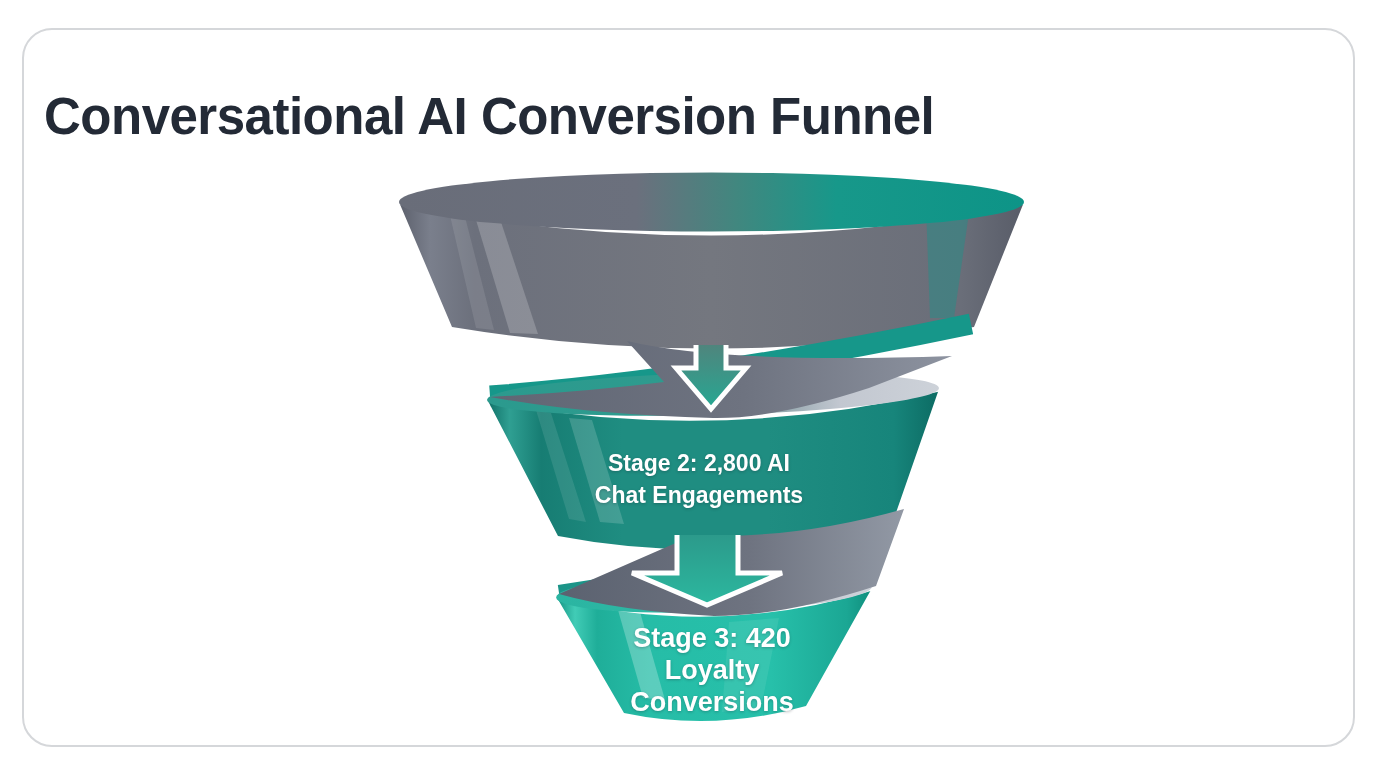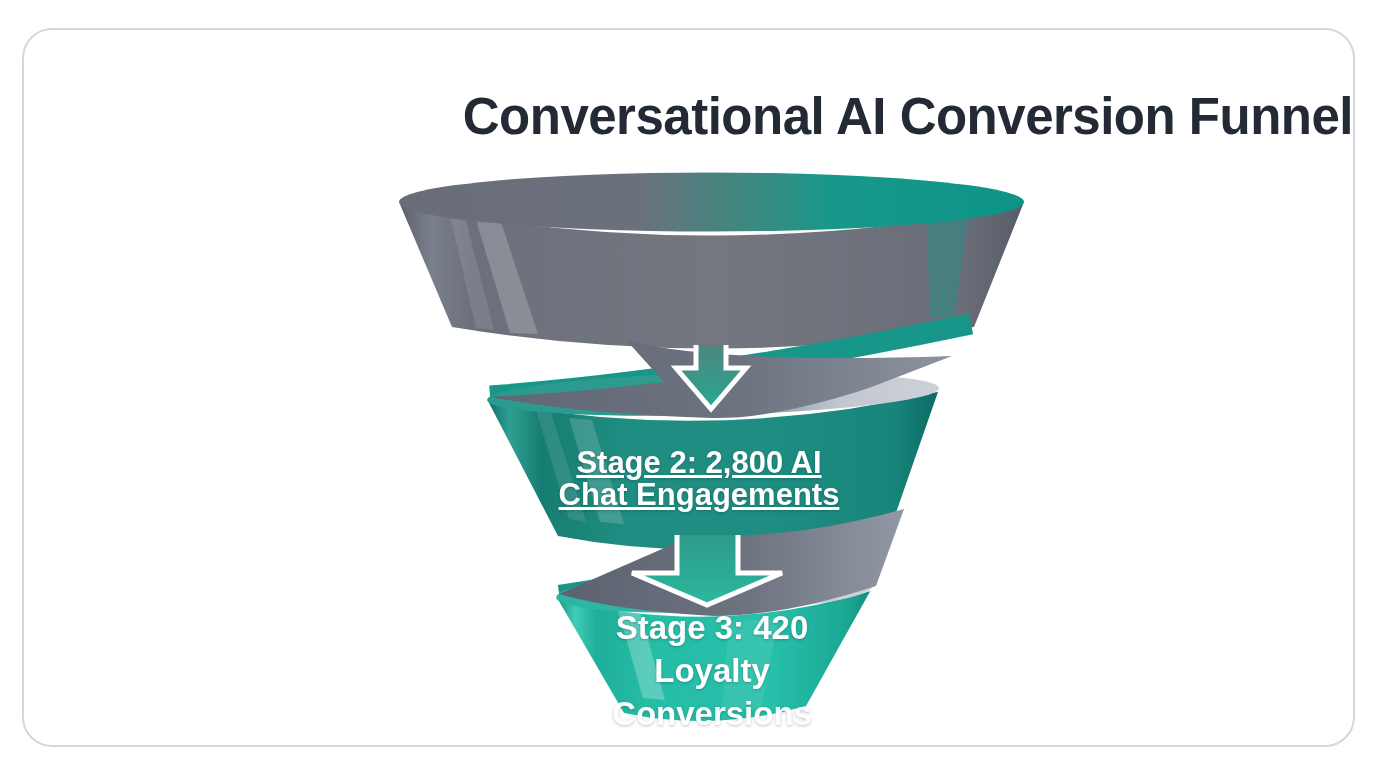--- a/index.html
+++ b/index.html
@@ -5,32 +5,32 @@
   html,body{margin:0;padding:0;background:#ffffff;}
   #app{
     position:relative;width:1376px;height:768px;background:#ffffff;
     font-family:"Liberation Sans","DejaVu Sans",sans-serif;overflow:hidden;
   }
   .card{
     position:absolute;left:22px;top:28px;width:1333px;height:719px;
     background:#ffffff;border:2px solid #d5d7da;border-radius:30px;box-sizing:border-box;
   }
   .page-title{
-    position:absolute;left:0;right:0;top:60px;text-align:right;
-    font-size:51px;line-height:54px;font-weight:700;letter-spacing:-0.5px;color:#232a36;
+    position:absolute;left:0;right:0;top:60px;text-align:left;
+    font-size:51px;line-height:54px;font-weight:700;letter-spacing:-0.5px;color:#232a36;padding-left:20px;
   }
   .funnel-svg{position:absolute;left:0;top:0;width:1376px;height:768px;}
   .stage-label{
     position:absolute;transform:translate(-50%,-50%);
     color:#ffffff;font-weight:700;text-align:center;white-space:pre-line;
     text-shadow:0 1px 3px rgba(20,30,40,.28);
   }
   #label-1{left:687px;top:249px;font-size:28px;line-height:32px;width:620px;}
-  #label-2{left:675px;top:449px;font-size:31px;line-height:32px;width:440px;text-decoration:underline;}
-  #label-3{left:688px;top:640px;font-size:33px;line-height:43px;width:320px;}
+  #label-2{left:675px;top:449px;font-size:23px;line-height:32px;width:440px;}
+  #label-3{left:688px;top:640px;font-size:27px;line-height:32px;width:320px;}
 </style>
 </head>
 <body>
 
 <div id="app">
   <div class="card">
 
     <div class="page-title">Conversational AI Conversion Funnel</div>
 
     <svg class="funnel-svg" viewBox="0 0 1376 768" preserveAspectRatio="xMidYMid meet" aria-hidden="true">

